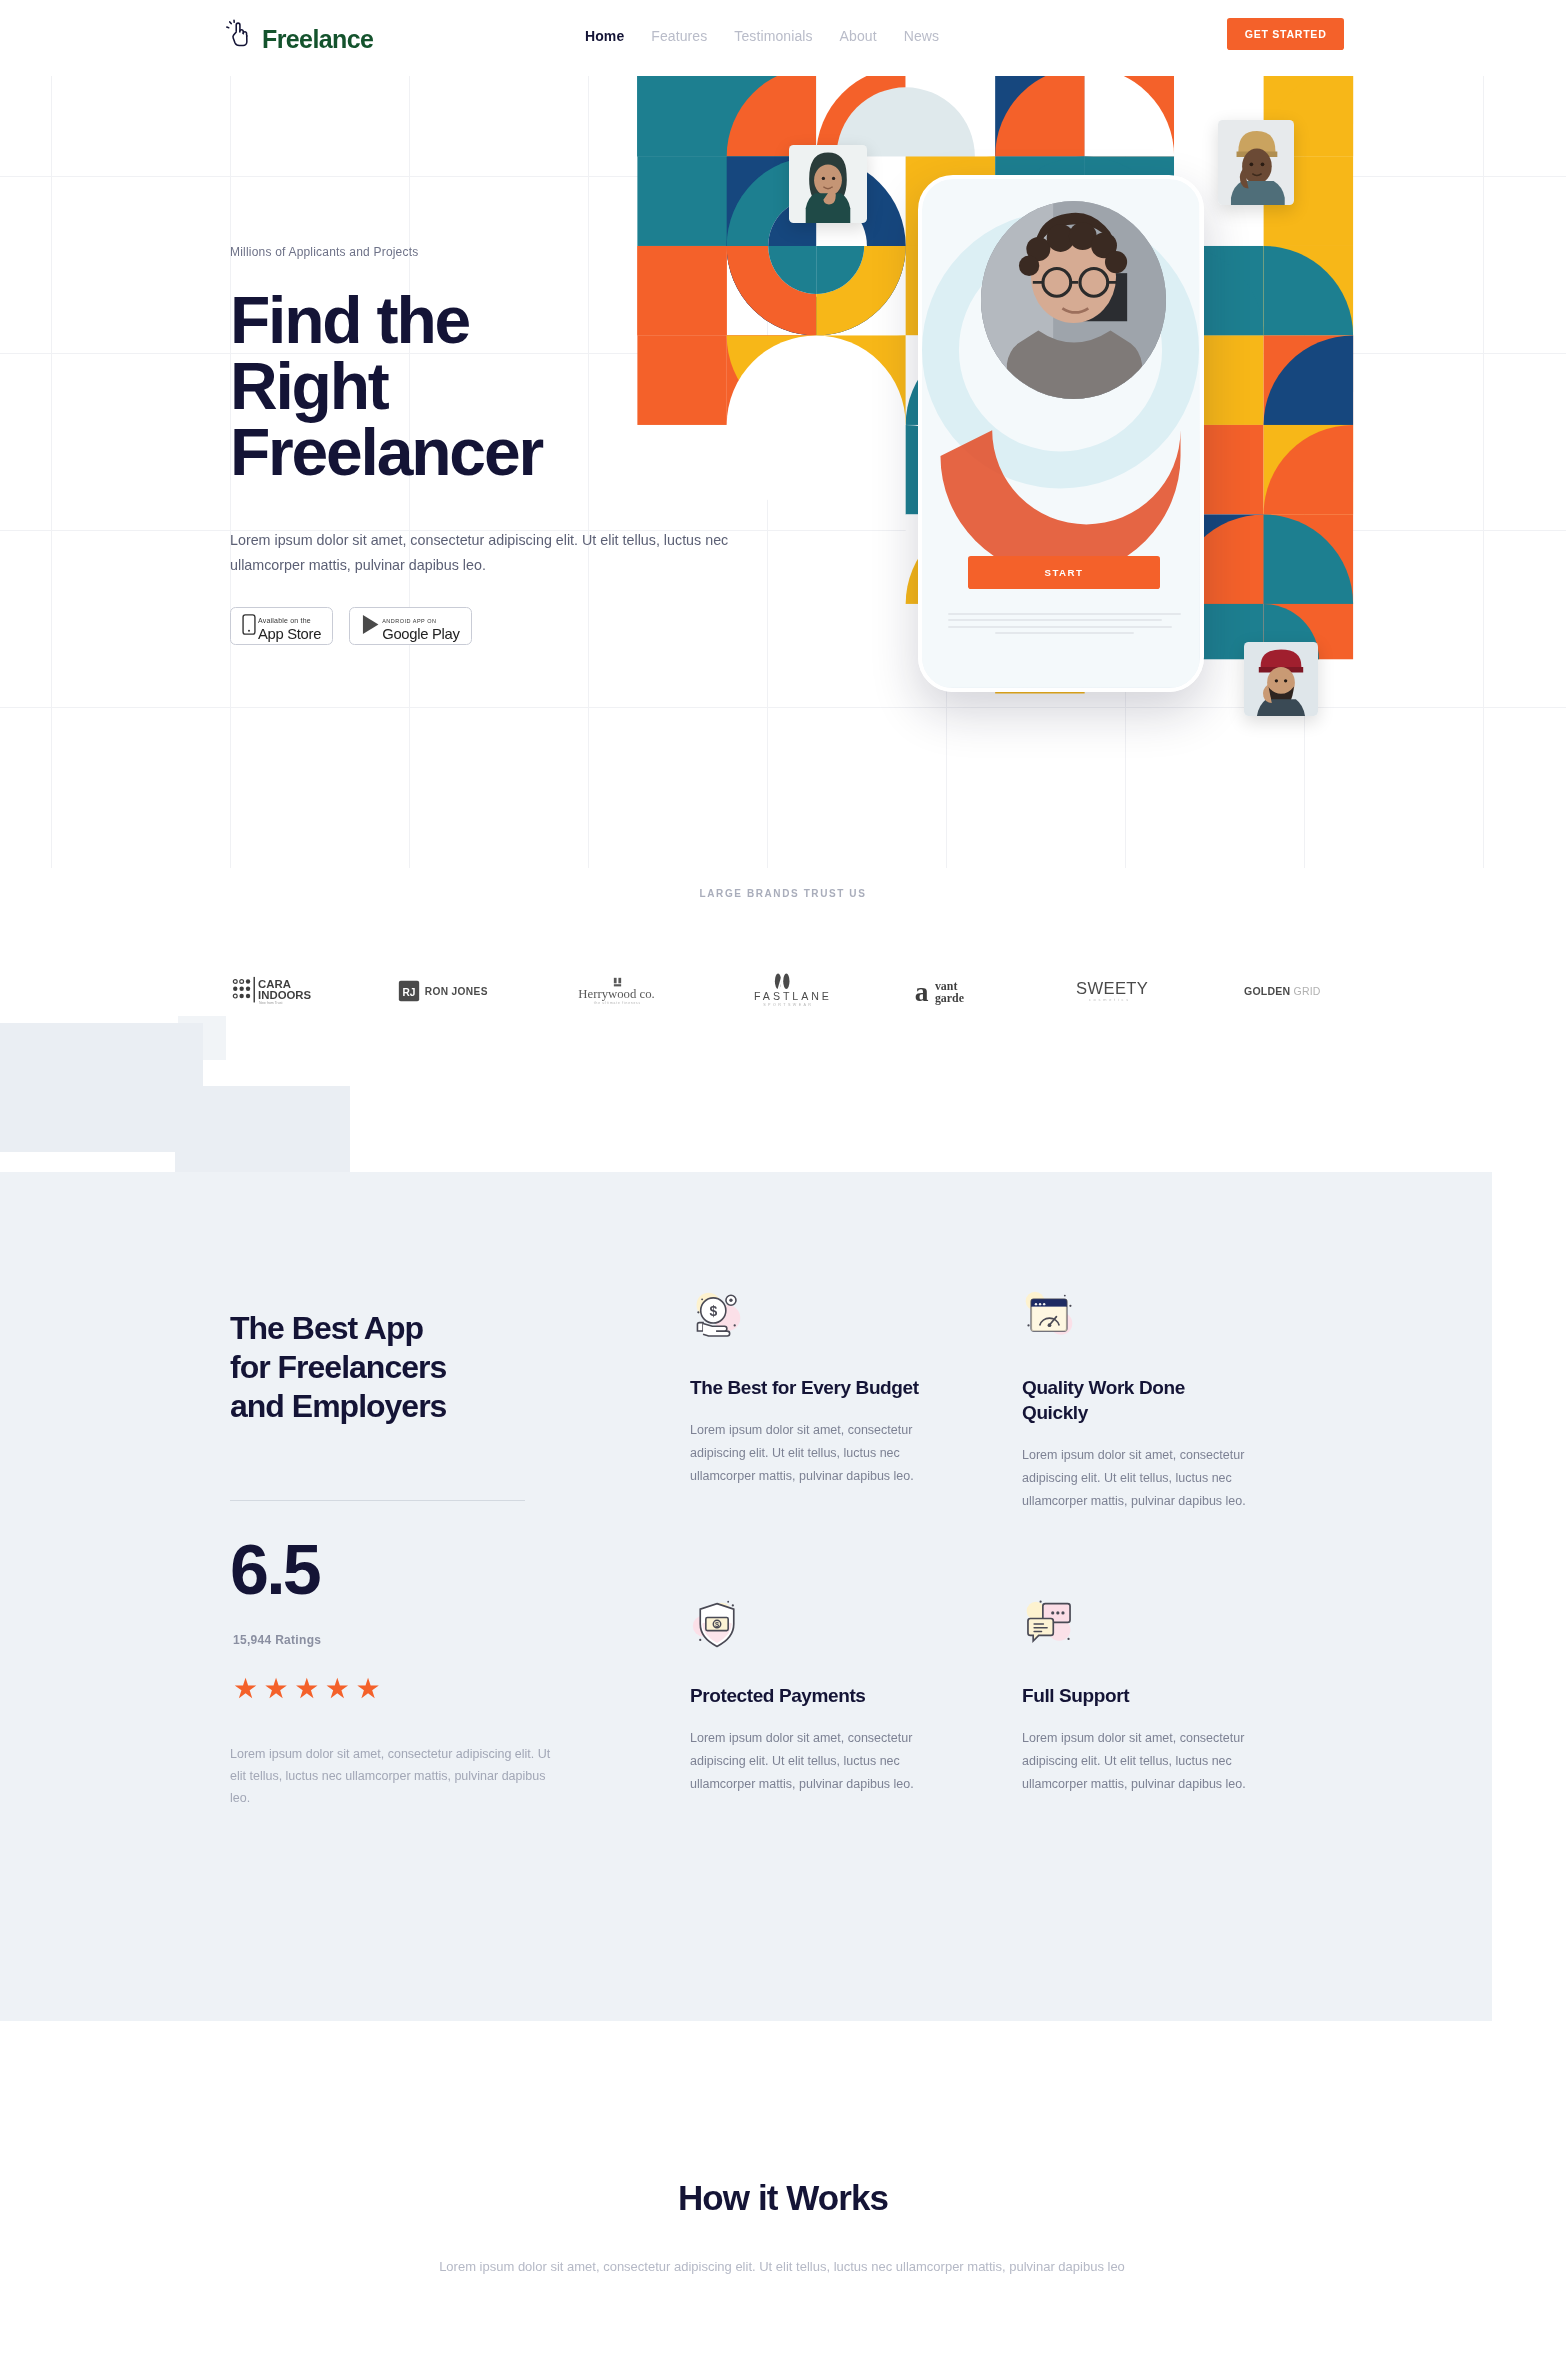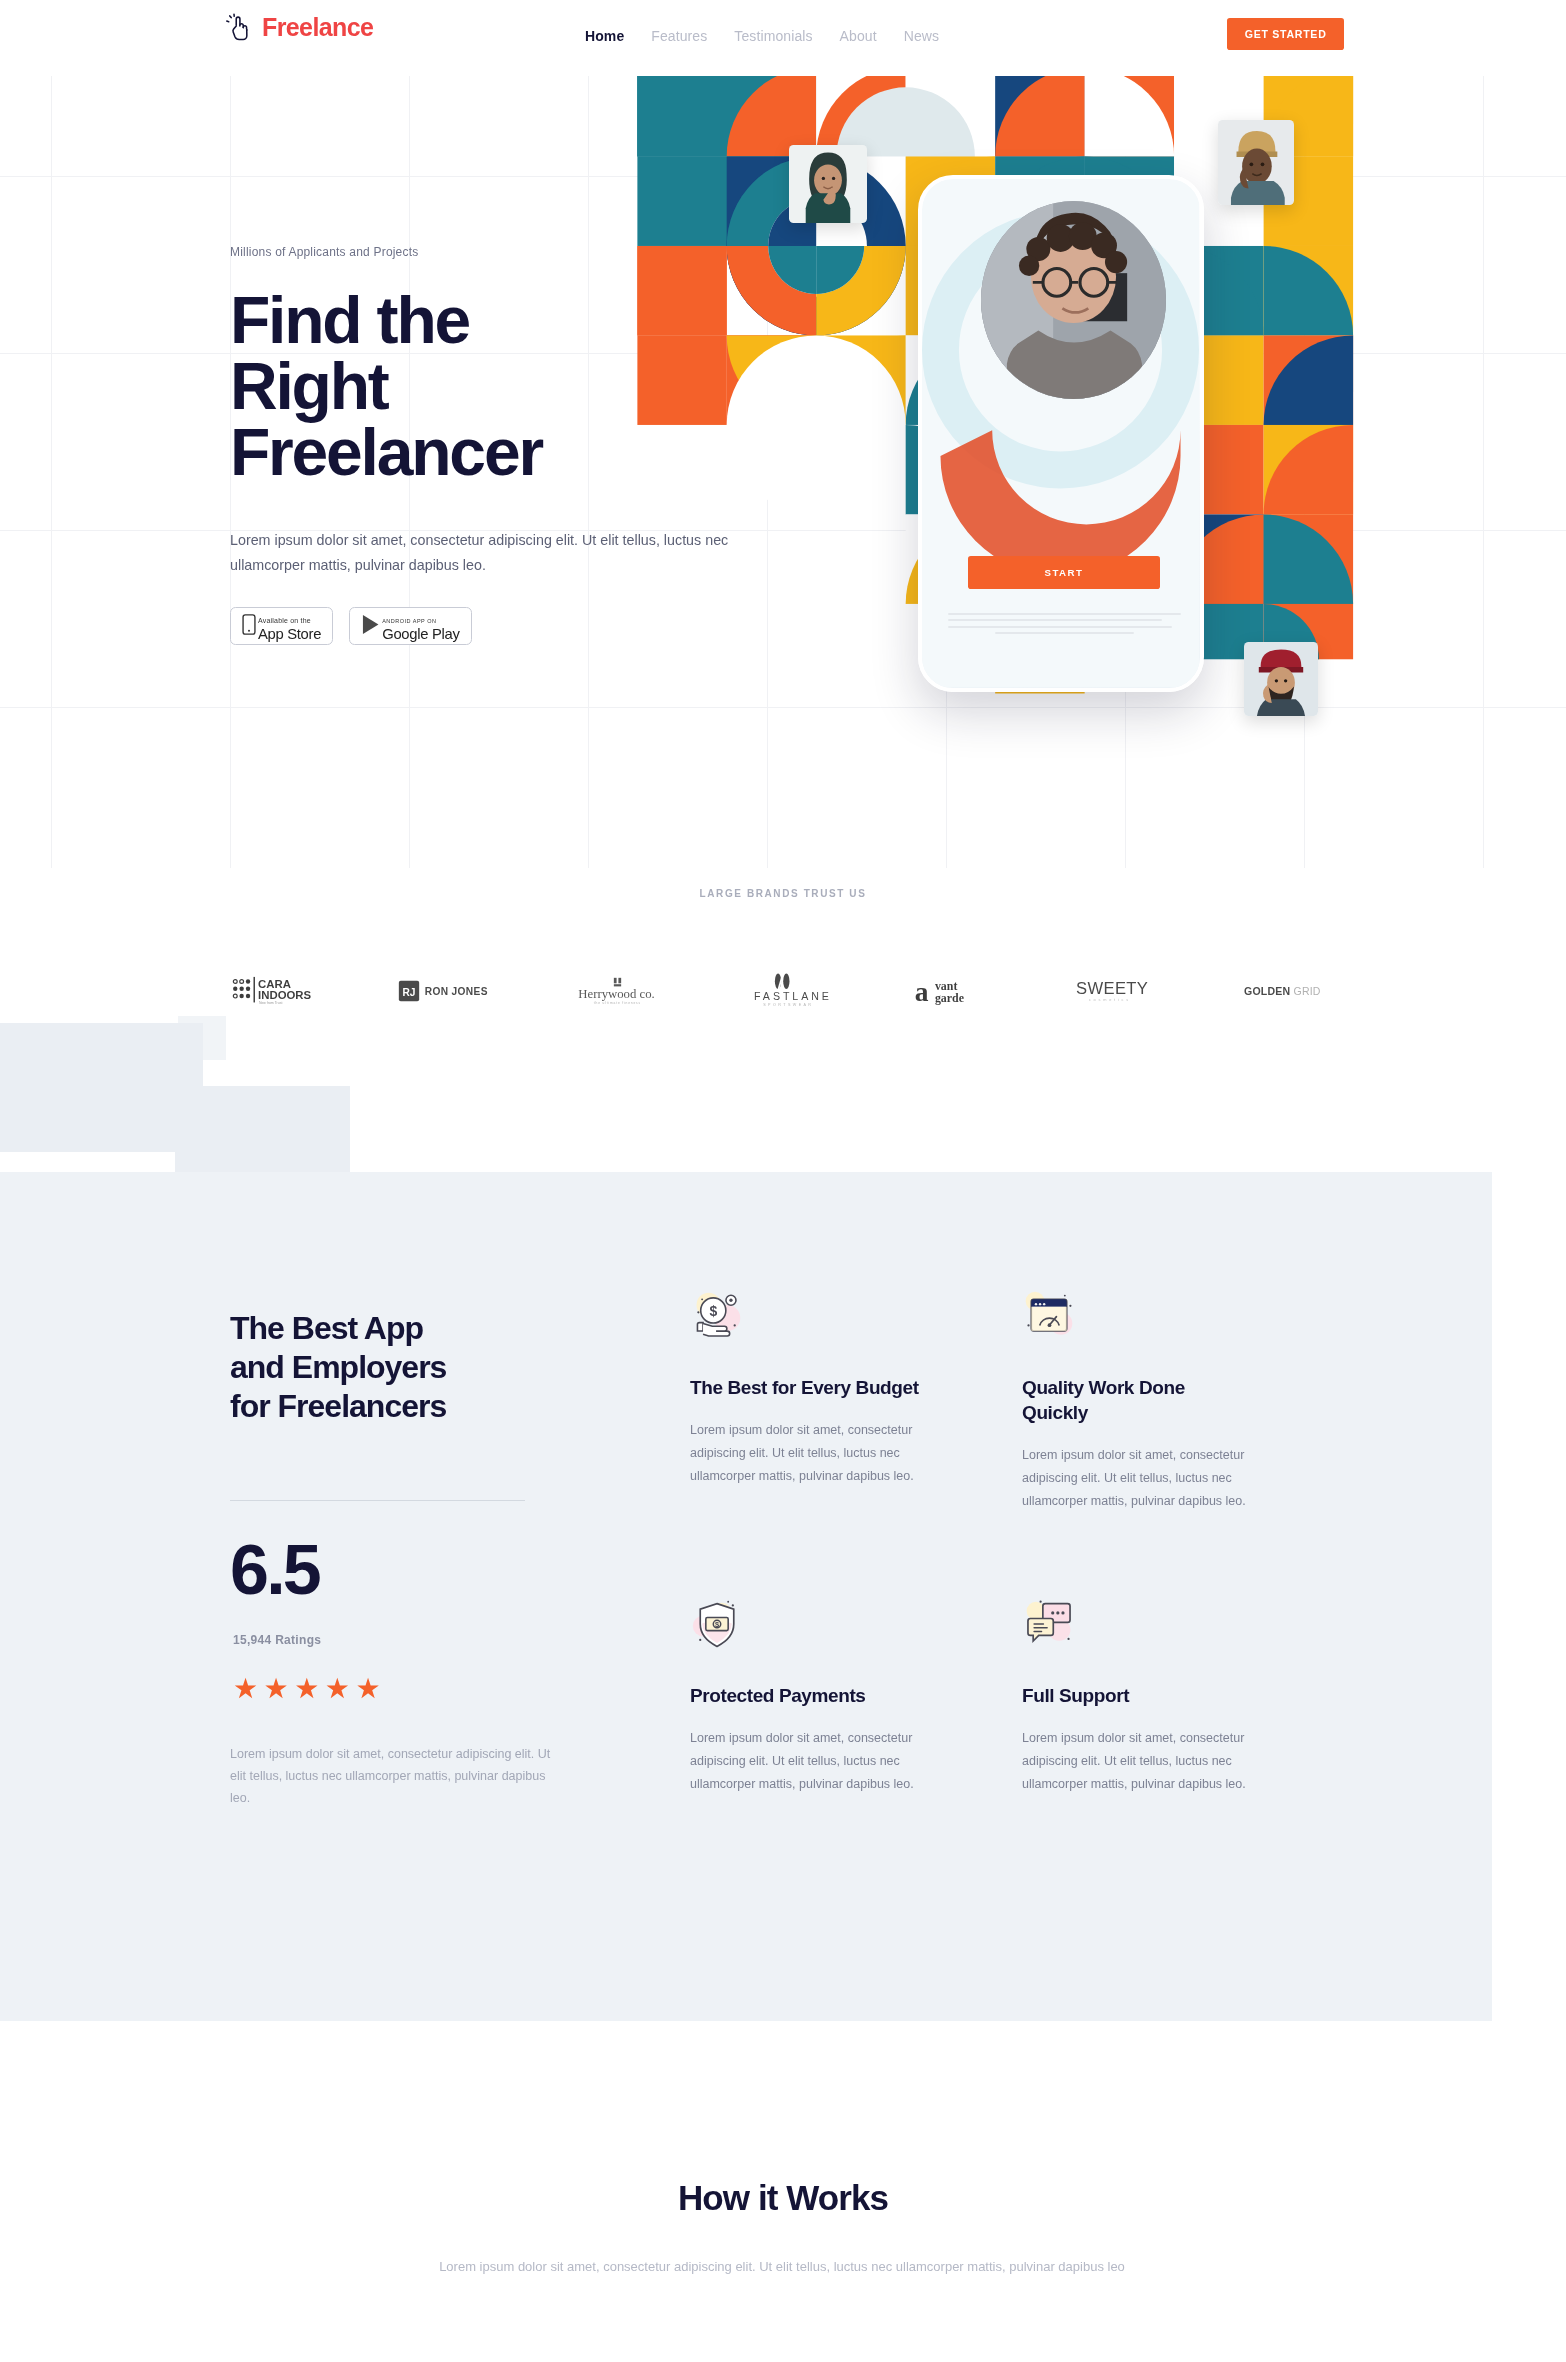--- a/index.html
+++ b/index.html
@@ -16,21 +16,21 @@
   .page { width:1566px; height:2363px; position:relative; }
 
   
   .header {
     position:absolute; top:0; left:0; width:1566px; height:76px;
     background:#ffffff; z-index:50;
     display:flex; align-items:center;
   }
   .logo-wrap { position:absolute; left:226px; top:13px; display:flex; align-items:center; gap:10px; }
   .logo-icon { width:26px; height:29.5px; position:relative; }
-  .logo-text { font-size:25px; font-weight:bold; letter-spacing:-0.6px; color:#ef4444; }
+  .logo-text { font-size:25px; font-weight:bold; letter-spacing:-0.6px; color:#14532d;margin-top:12px; }
 
   .nav { position:absolute; left:585px; top:28px; display:flex; gap:27px; align-items:center; }
   .nav a { font-size:14px; color:#b9bcc9; text-decoration:none; letter-spacing:0.1px; }
   .nav a.active { color:#141436; font-weight:600; }
 
   .cta-btn {
     position:absolute; right:222px; top:17.5px;
     background:#f4612a; color:#ffffff;
     border:none; border-radius:2.8px;
     font-size:10.6px; font-weight:bold; letter-spacing:0.7px;
@@ -481,22 +481,22 @@
           <text x="16" y="16" font-family="Liberation Sans, sans-serif" font-size="11.5" font-weight="bold" fill="#2b2b2b" letter-spacing="0.2">GOLDEN</text>
           <text x="70" y="16" font-family="Liberation Sans, sans-serif" font-size="11.5" fill="#a4a4a4" letter-spacing="0.2">GRID</text>
         </svg>
       </div>
     </div>
   </section>
 
   <section class="features">
     <h2 class="feat-head">
       <div>The Best App</div>
+      <div>for Freelancers</div>
       <div>and Employers</div>
-      <div>for Freelancers</div>
     </h2>
     <div class="rule"></div>
     <div class="score">6.5</div>
     <div class="ratings">15,944 Ratings</div>
     <div class="stars">
       <span>★</span>
       <span>★</span>
       <span>★</span>
       <span>★</span>
       <span>★</span>

